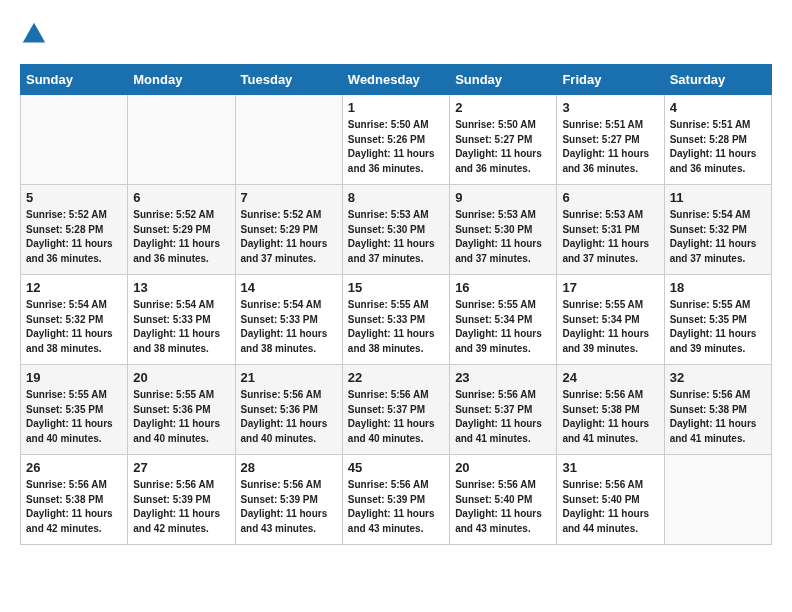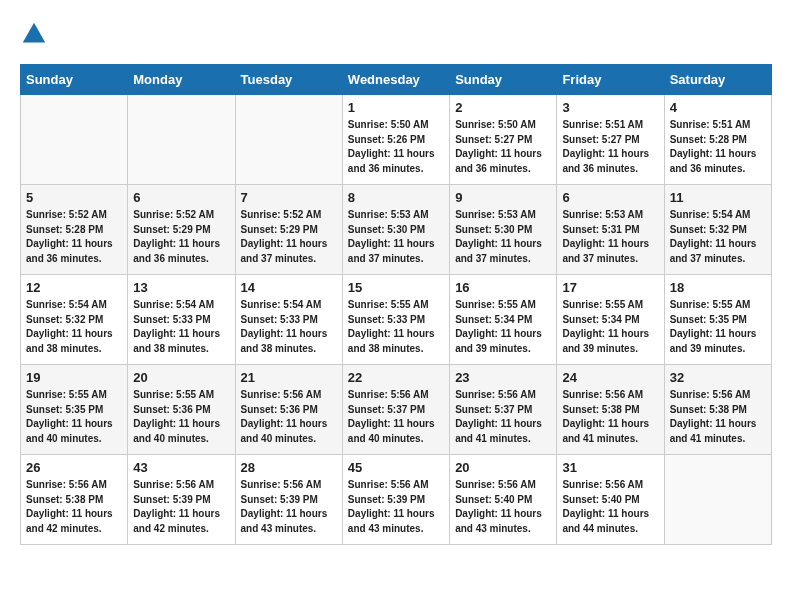--- a/index.html
+++ b/index.html
@@ -280,21 +280,21 @@
         </td>
       </tr>
       <tr>
         <td>
           <span class="day-number">26</span>
           <div class="day-info">Sunrise: 5:56 AM
 Sunset: 5:38 PM
 Daylight: 11 hours and 42 minutes.</div>
         </td>
         <td>
-          <span class="day-number">43</span>
+          <span class="day-number">27</span>
           <div class="day-info">Sunrise: 5:56 AM
 Sunset: 5:39 PM
 Daylight: 11 hours and 42 minutes.</div>
         </td>
         <td>
           <span class="day-number">28</span>
           <div class="day-info">Sunrise: 5:56 AM
 Sunset: 5:39 PM
 Daylight: 11 hours and 43 minutes.</div>
         </td>

